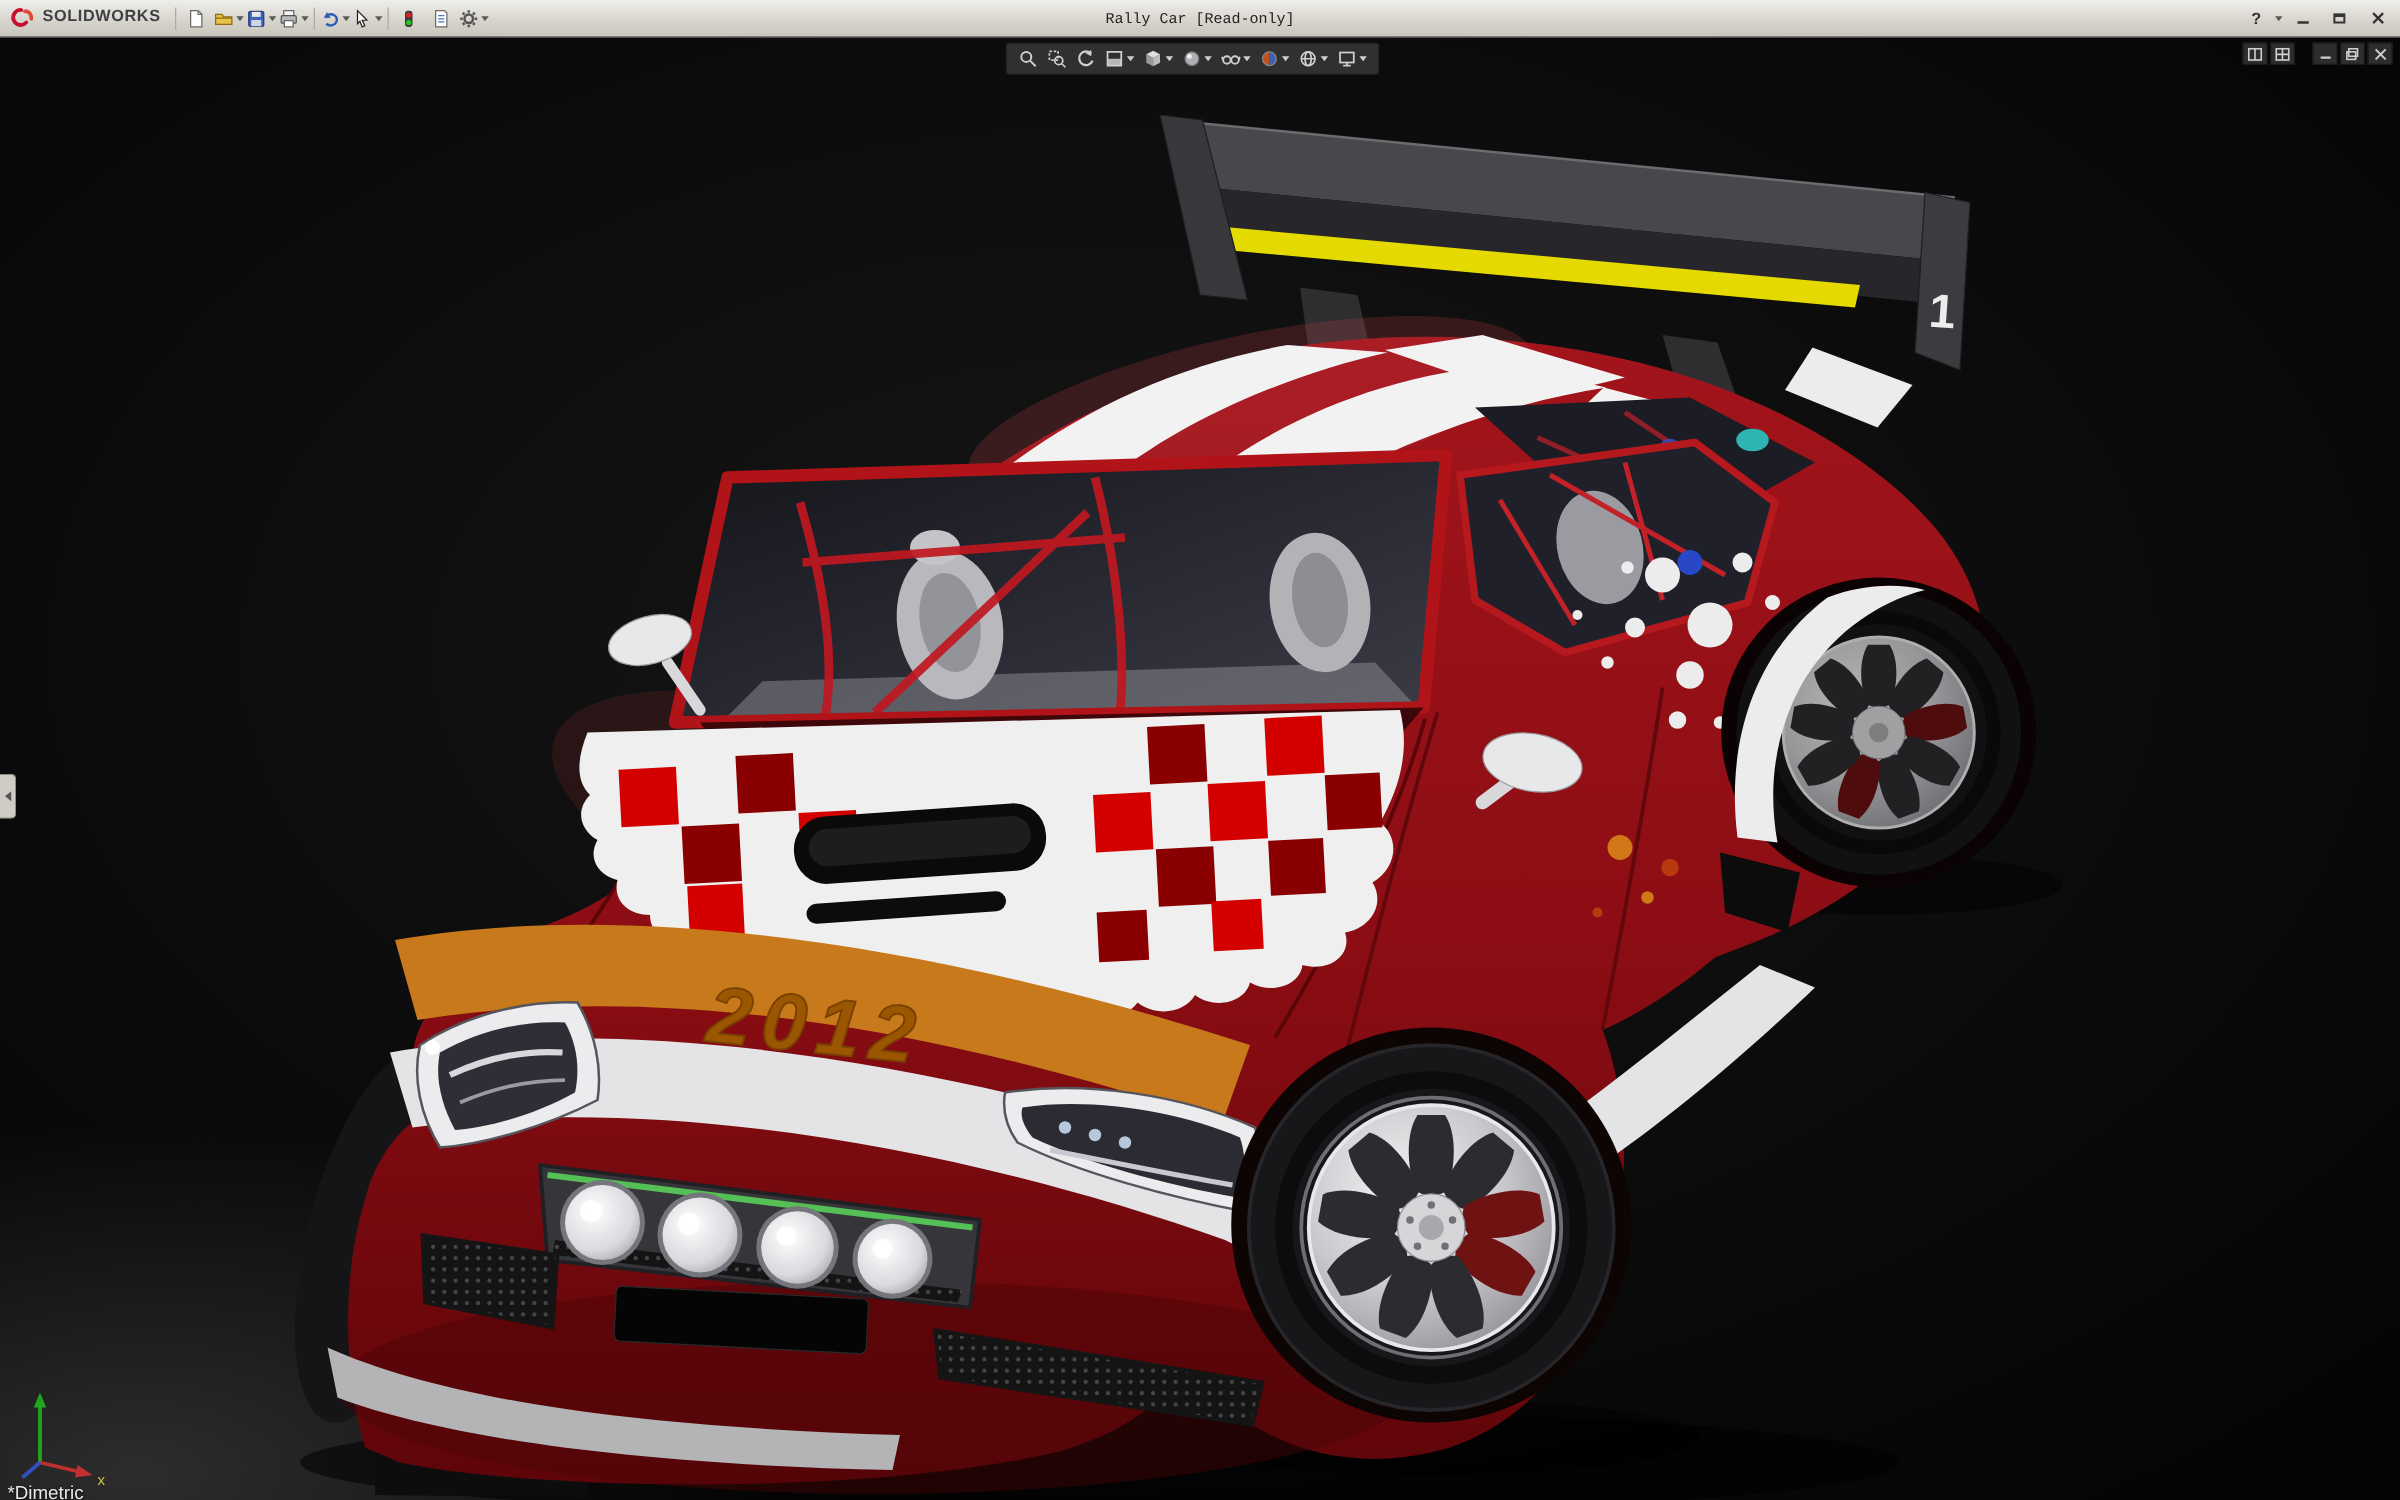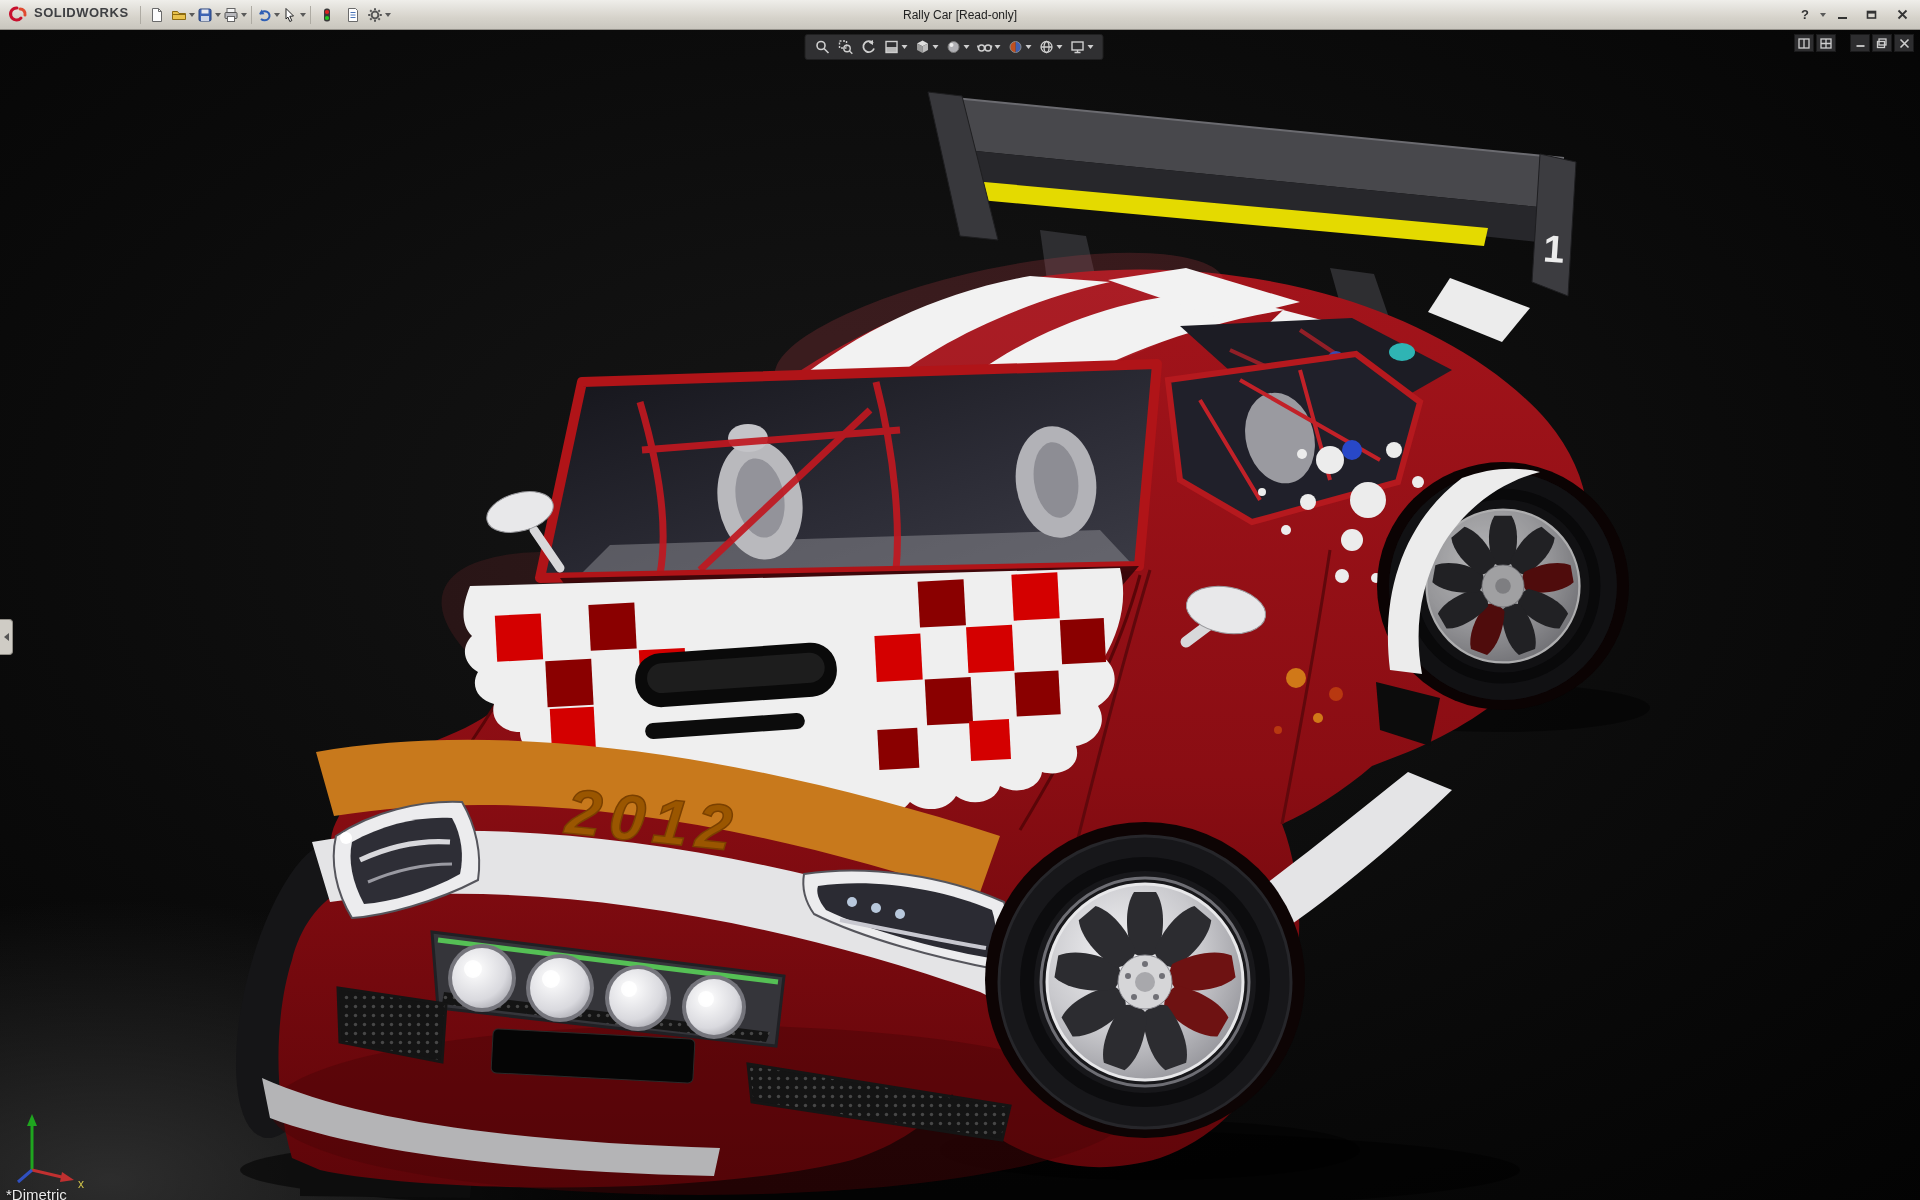--- a/index.html
+++ b/index.html
@@ -19,21 +19,21 @@
   .tb-btn {
     width:26px; height:24px; border:1px solid transparent; background:transparent;
     display:flex; align-items:center; justify-content:center; border-radius:2px; cursor:default;
   }
   .tb-btn svg { display:block; }
   .dd { width:0; height:0; border-left:3px solid transparent; border-right:3px solid transparent;
         border-top:4px solid #5a5a5a; margin-left:2px; }
   .tb-sep { width:1px; height:18px; background:#aeaba3; margin:0 3px; }
   .win-title {
     position:absolute; left:50%; transform:translateX(-50%);
-    font-size:12px; color:#222; white-space:nowrap;
+    font-size:12px; color:#222; white-space:nowrap;font-family:Liberation Mono, monospace;
   }
   .tb-right { margin-left:auto; display:flex; align-items:center; gap:2px; }
   .win-btn { width:28px; height:20px; display:flex; align-items:center; justify-content:center;
              border:1px solid transparent; background:transparent; cursor:default; }
   .help-btn { font-size:13px; font-weight:bold; color:#333; width:22px; }
 
   
   .viewport { position:absolute; top:30px; left:0; right:0; bottom:0; background:#070707; }
   .viewport > svg.scene { position:absolute; inset:0; }
 

